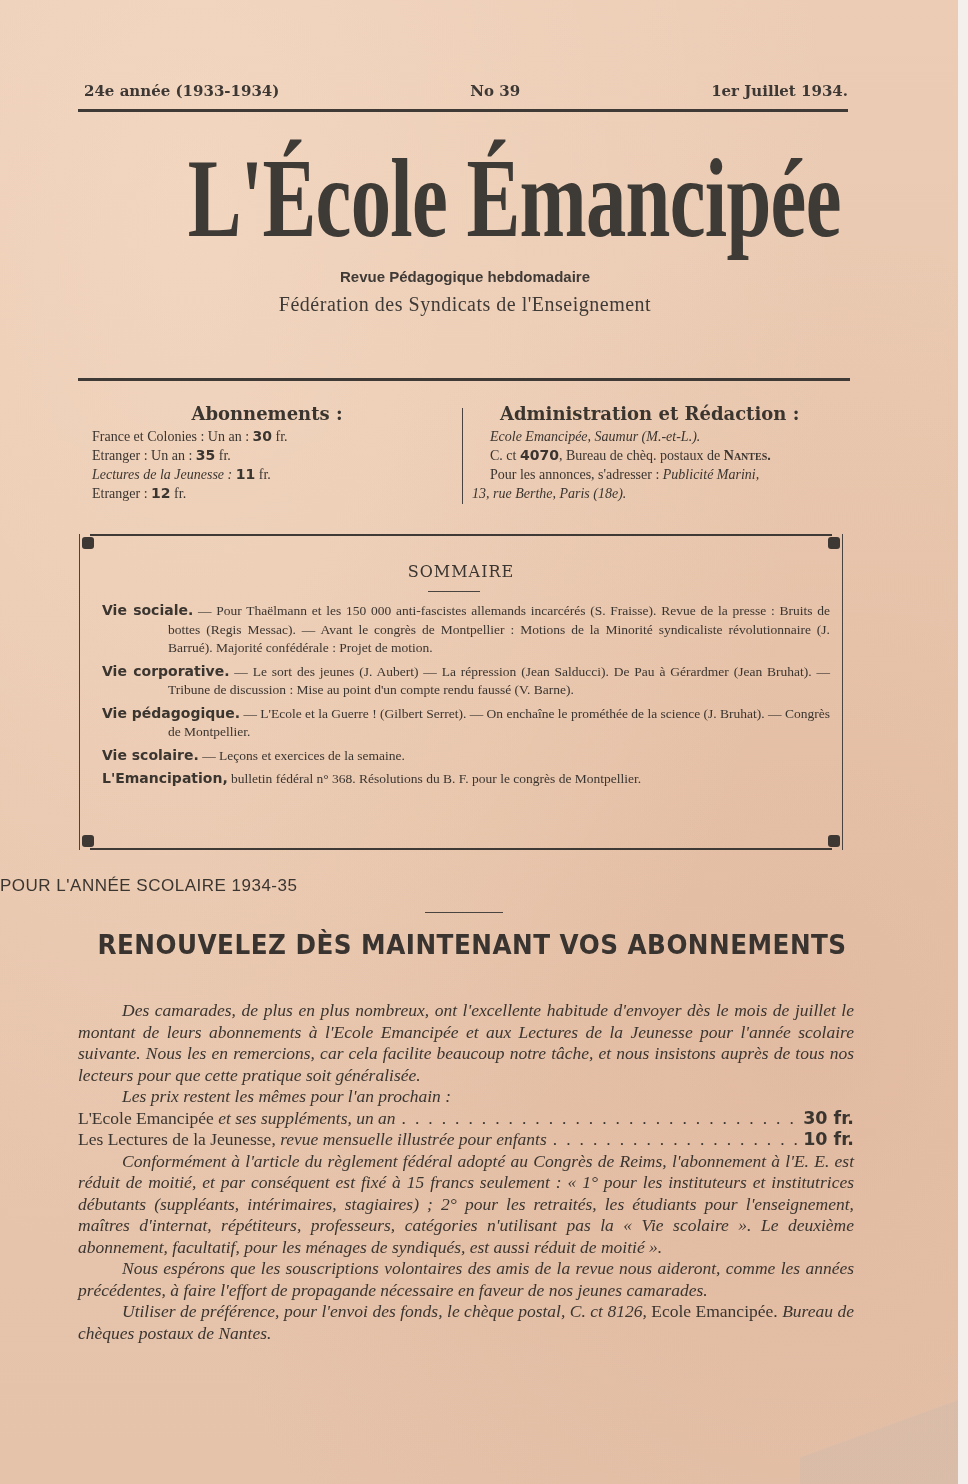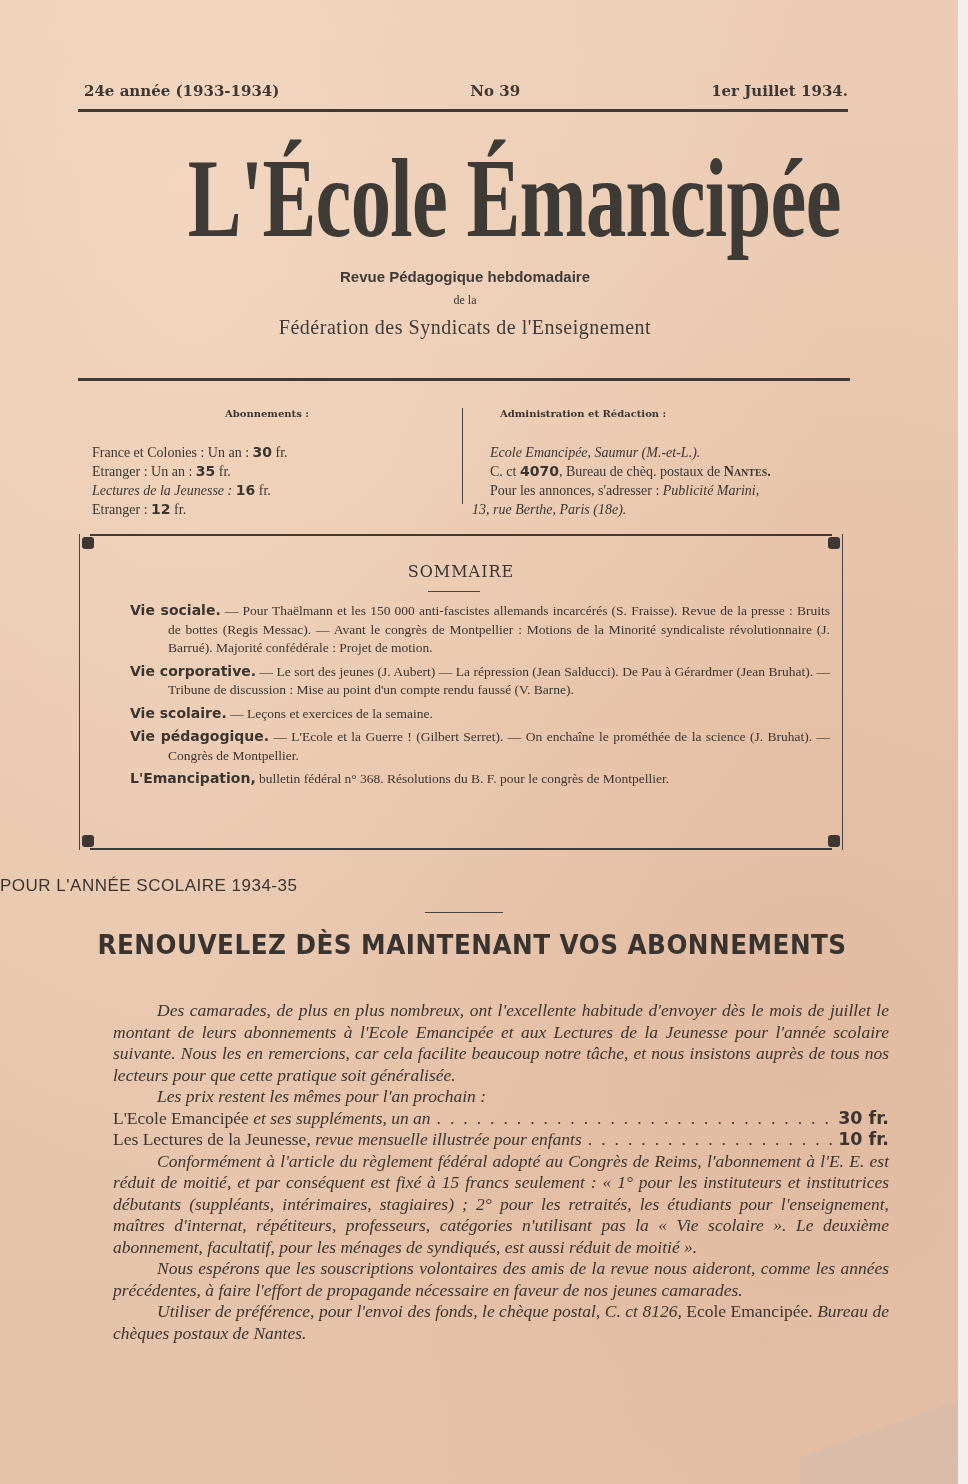--- a/index.html
+++ b/index.html
@@ -30,48 +30,48 @@
     .masthead { position: absolute; left: 80px; top: 140px; width: 770px; text-align: center; }
     .title { font-family: "Liberation Serif", serif; font-weight: bold; font-size: 112px; letter-spacing: -1px;
       color: #3e3a36; line-height: 1; transform: scaleX(0.72); transform-origin: center; white-space: nowrap; margin-top: 2px; }
     .subtitle { font-family: "Liberation Sans", sans-serif; font-weight: bold; font-size: 15px; color: #3f3a36; margin-top: 14px; }
     .dela { font-family: "Liberation Serif", serif; font-size: 12px; margin-top: 8px; }
     .federation { font-family: Liberation Serif, serif; font-size: 20px; color: #3f3a36; margin-top: 8px; letter-spacing: 0.5px; }
 
     .col { position: absolute; top: 404px; font-size: 14px; line-height: 19px; }
     .col-left { left: 92px; width: 350px; }
     .col-right { left: 490px; width: 370px; }
-    .col-head { font-family: "DejaVu Serif", serif; font-weight: bold; font-size: 10px; text-align: center; margin-bottom: 20px; }
+    .col-head { font-family: "DejaVu Serif", serif; font-weight: bold; font-size: 18px; text-align: center; margin-bottom: 4px; }
     .col-right .col-head { text-align: left; padding-left: 10px; }
     .bold { font-family: "DejaVu Sans", sans-serif; font-weight: bold; }
     .it { font-style: italic; }
     .sc { font-variant: small-caps; }
     .vline { position: absolute; left: 462px; top: 408px; width: 1px; height: 96px; background: #4a4440; }
 
     
     .sbox { position: absolute; left: 79px; top: 534px; width: 762px; height: 316px; border-left: 1.5px solid #4a4440; border-right: 1.5px solid #4a4440; }
     .sbox-top, .sbox-bot { position: absolute; left: 10px; right: 10px; height: 2px; background: #3f3a36; }
     .sbox-top { top: 0; } .sbox-bot { bottom: 0; }
     .orn { position: absolute; width: 12px; height: 12px; background: #3e3834; border-radius: 3px; }
     .orn.tl { left: 2px; top: 3px; } .orn.tr { right: 2px; top: 3px; }
     .orn.bl { left: 2px; bottom: 3px; } .orn.br { right: 2px; bottom: 3px; }
     .sommaire-title { position: absolute; left: 0; right: 0; top: 28px; text-align: center;
       font-family: "DejaVu Serif", serif; font-weight: normal; font-size: 16px; letter-spacing: 1px; color: #3a3531; }
     .short-rule { position: absolute; height: 1px; background: #4a4440; }
     .entries { position: absolute; left: 22px; top: 67px; width: 728px; font-size: 13.5px; line-height: 18.5px; }
     .entry { margin-bottom: 4px; padding-left: 66px; text-indent: -66px; text-align: justify; }
-    .entry .head { font-family: "DejaVu Sans", sans-serif; font-weight: bold; font-size: 14px; margin-left: 28px; }
+    .entry .head { font-family: "DejaVu Sans", sans-serif; font-weight: bold; font-size: 14px; }
 
     .pour { position: absolute; left: 0; width: 930px; top: 876px; text-align: left;
       font-family: Liberation Sans, sans-serif; font-size: 17px; letter-spacing: 0.5px; }
     .renouvelez { position: absolute; left: 78px; width: 780px; top: 930px; text-align: center;
       font-family: "DejaVu Sans", sans-serif; font-weight: bold; font-size: 26px; letter-spacing: 0.5px; color: #3a3430;
       transform: scaleX(0.95); white-space: nowrap; }
 
-    .body { position: absolute; left: 78px; top: 1000px; width: 776px; font-size: 17.5px; line-height: 21.5px; margin-left: 35px; }
+    .body { position: absolute; left: 78px; top: 1000px; width: 776px; font-size: 17.5px; line-height: 21.5px; }
     .body p { margin: 0; text-align: justify; }
     .indent { text-indent: 44px; }
     .price-row { display: flex; align-items: center; }
     .price-row .label { white-space: nowrap; }
     .price-row .dots { flex: 1; overflow: hidden; white-space: nowrap; letter-spacing: 9px; padding: 0 6px; }
     .price-row .price { font-family: "DejaVu Sans", sans-serif; font-weight: bold; white-space: nowrap; }
   </style>
 </head>
 <body>
 
@@ -80,35 +80,34 @@
   <div class="topline">
     <span>24e année (1933-1934)</span>
     <span>No 39</span>
     <span>1er Juillet 1934.</span>
   </div>
   <div class="rule" style="left:78px; top:109px; width:770px; height:3px;"></div>
 
   <div class="masthead">
     <div class="title">L'École Émancipée</div>
     <div class="subtitle">Revue Pédagogique hebdomadaire</div>
-    <div class="dela">de la</div>
     <div class="federation">Fédération des Syndicats de l'Enseignement</div>
   </div>
   <div class="rule" style="left:78px; top:378px; width:772px; height:3px;"></div>
 
   <div class="col col-left">
     <div class="col-head">Abonnements :</div>
     <div>
       <span>France et Colonies : Un an : </span><span class="bold">30</span><span> fr.</span>
     </div>
     <div>
       <span>Etranger : Un an : </span><span class="bold">35</span><span> fr.</span>
     </div>
     <div>
-      <span class="it">Lectures de la Jeunesse</span><span class="it"> : </span><span class="bold">16</span><span> fr.</span>
+      <span class="it">Lectures de la Jeunesse</span><span class="it"> : </span><span class="bold">11</span><span> fr.</span>
     </div>
     <div>
       <span>Etranger : </span><span class="bold">12</span><span> fr.</span>
     </div>
   </div>
 
   <div class="vline"></div>
 
   <div class="col col-right">
     <div class="col-head">Administration et Rédaction :</div>
@@ -136,24 +135,24 @@
     <div class="sommaire-title">SOMMAIRE</div>
     <div class="short-rule" style="left:348px; top:57px; width:52px;"></div>
     <div class="entries">
       <div class="entry">
         <span class="head">Vie sociale.</span><span> — Pour Thaëlmann et les 150 000 anti-fascistes allemands incarcérés (S. Fraisse). Revue de la presse : Bruits de bottes (Regis Messac). — Avant le congrès de Montpellier : Motions de la Minorité syndicaliste révolutionnaire (J. Barrué). Majorité confédérale : Projet de motion.</span>
       </div>
       <div class="entry">
         <span class="head">Vie corporative.</span><span> — Le sort des jeunes (J. Aubert) — La répression (Jean Salducci). De Pau à Gérardmer (Jean Bruhat). — Tribune de discussion : Mise au point d'un compte rendu faussé (V. Barne).</span>
       </div>
       <div class="entry">
-        <span class="head">Vie scolaire.</span><span> — Leçons et exercices de la semaine.</span>
+        <span class="head">Vie pédagogique.</span><span> — L'Ecole et la Guerre ! (Gilbert Serret). — On enchaîne le prométhée de la science (J. Bruhat). — Congrès de Montpellier.</span>
       </div>
       <div class="entry">
-        <span class="head">Vie pédagogique.</span><span> — L'Ecole et la Guerre ! (Gilbert Serret). — On enchaîne le prométhée de la science (J. Bruhat). — Congrès de Montpellier.</span>
+        <span class="head">Vie scolaire.</span><span> — Leçons et exercices de la semaine.</span>
       </div>
       <div class="entry">
         <span class="head">L'Emancipation,</span><span> bulletin fédéral n° 368. Résolutions du B. F. pour le congrès de Montpellier.</span>
       </div>
     </div>
   </div>
 
   <div class="pour">POUR L'ANNÉE SCOLAIRE 1934-35</div>
   <div class="short-rule" style="left:425px; top:912px; width:78px;"></div>
   <div class="renouvelez">RENOUVELEZ DÈS MAINTENANT VOS ABONNEMENTS</div>

